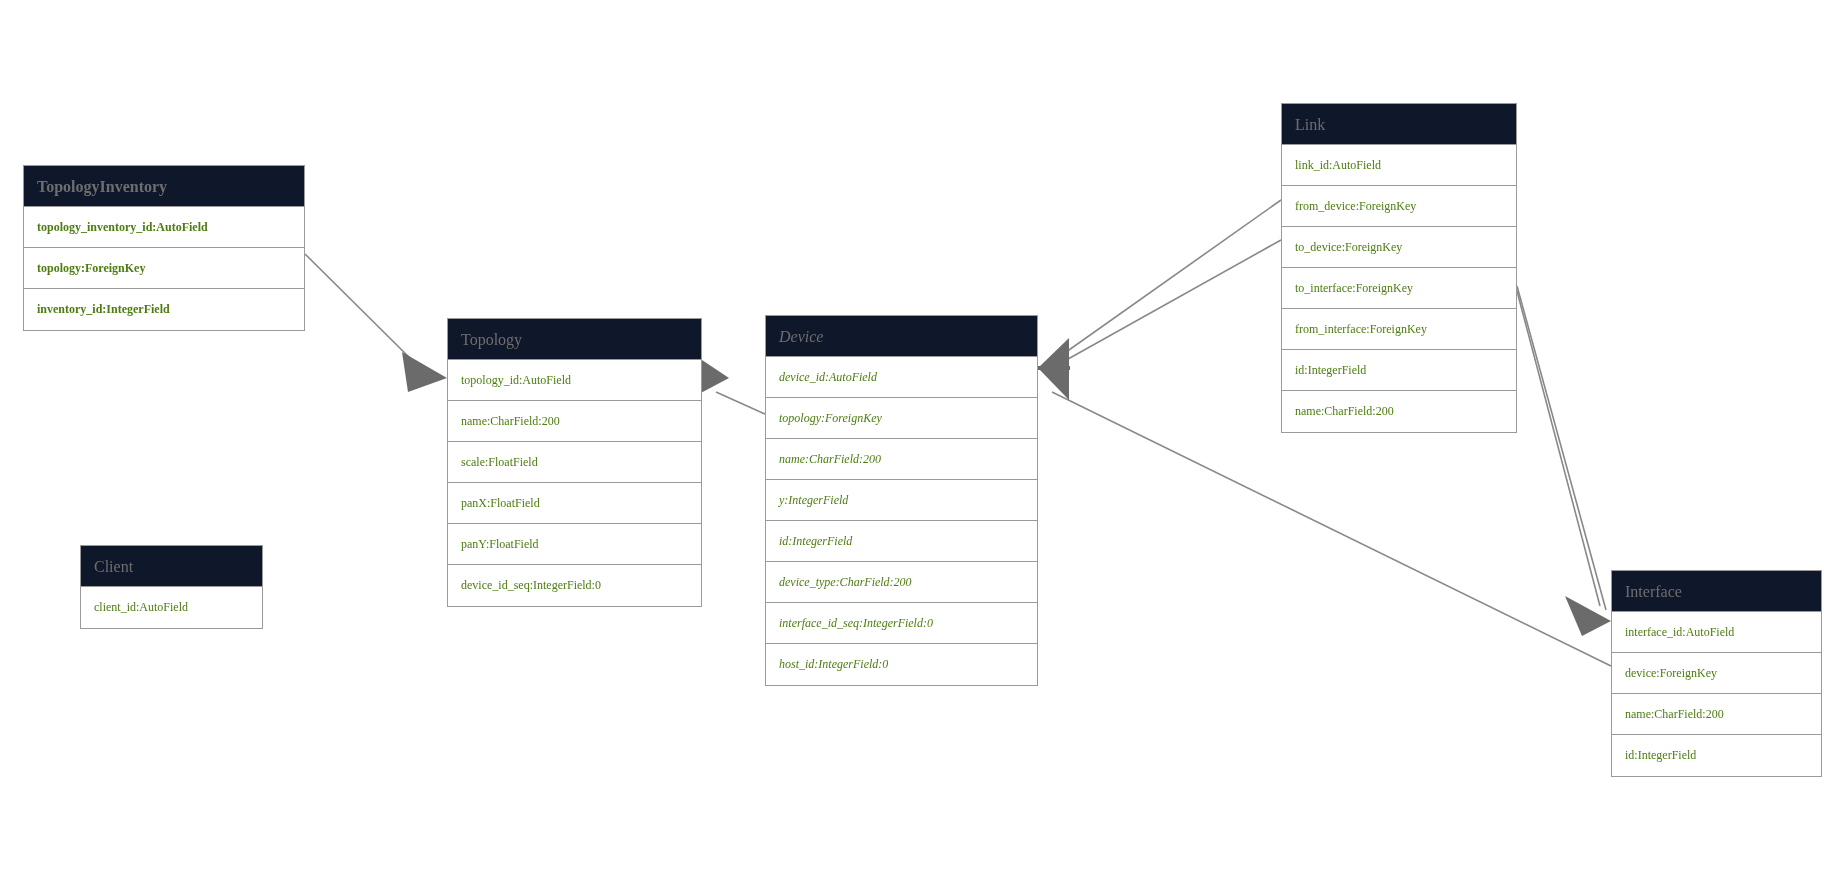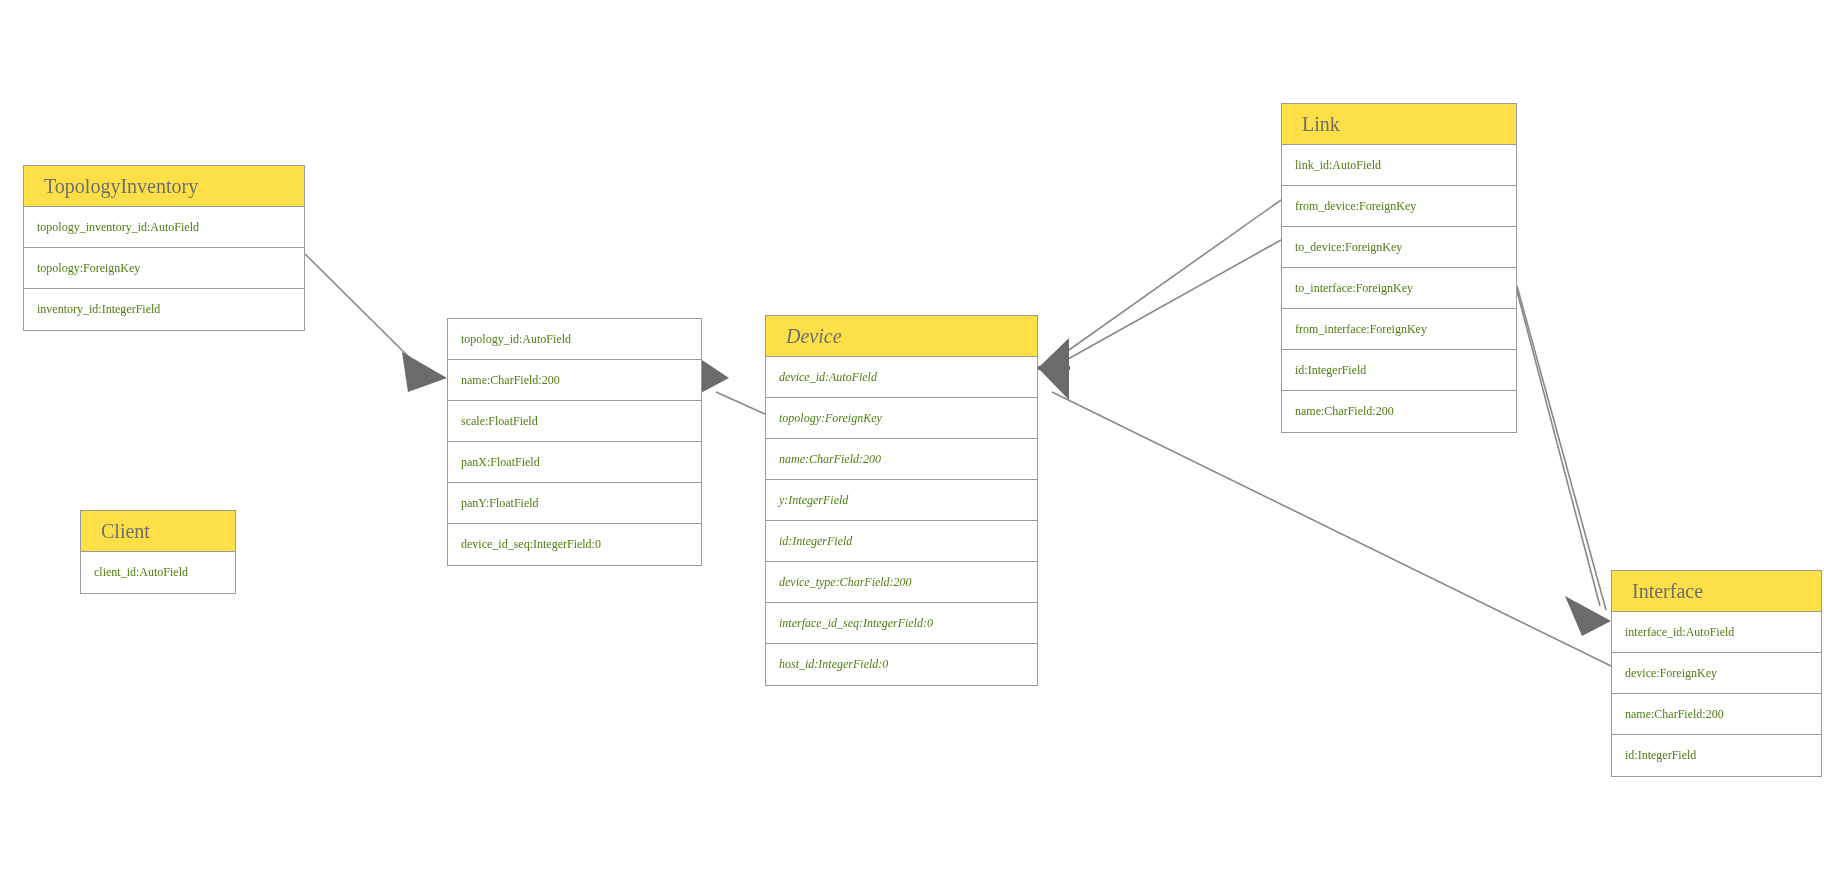--- a/index.html
+++ b/index.html
@@ -3,23 +3,23 @@
 <meta charset="utf-8">
 <style>
   html,body{margin:0;padding:0;}
   body{width:1824px;height:874px;background:#ffffff;
        font-family:"Liberation Serif","DejaVu Serif",serif;
        position:relative;overflow:hidden;}
   #canvas{position:absolute;left:0;top:0;width:1824px;height:874px;}
   #edges{position:absolute;left:0;top:0;width:1824px;height:874px;pointer-events:none;}
   .entity{position:absolute;box-sizing:border-box;
           border:1px solid #9a9a9a;background:#ffffff;}
-  .entity-header{box-sizing:border-box;background:#fde047;
+  .entity-header{box-sizing:border-box;background:#0f172a;
           border-bottom:1px solid #9a9a9a;height:41px;line-height:41px;
-          padding-left:20px;font-size:20px;color:#6e6e6e;
+          padding-left:13px;font-size:16px;color:#6e6e6e;
           white-space:nowrap;overflow:hidden;}
   .field-row{box-sizing:border-box;height:41px;line-height:41px;
           padding-left:13px;font-size:12px;color:#4d7c0f;
           border-bottom:1px solid #9a9a9a;white-space:nowrap;overflow:hidden;}
   .field-row:last-child{border-bottom:none;}
 </style>
 </head>
 <body>
 
 <div id="canvas">
@@ -49,27 +49,28 @@
 
       <polygon points="1038,368 1069,338 1069,368"></polygon>
       <polygon points="1038,368 1069,368 1069,400"></polygon>
       <rect x="1038" y="366" width="32" height="4"></rect>
 
       <polygon points="1611,621 1565,596 1582,636"></polygon>
     </g>
   </svg>
 
   <div id="entities">
-      <div class="entity" style="left: 23px; top: 165px; width: 282px;">
+      <div class="entity" style="left: 23px; top: 165px; width: 282px; font-weight: bold;">
         <div class="entity-header">TopologyInventory</div>
         <div class="field-row">topology_inventory_id:AutoField</div>
         <div class="field-row">topology:ForeignKey</div>
         <div class="field-row">inventory_id:IntegerField</div>
       </div>
       <div class="entity" style="left: 447px; top: 318px; width: 255px;">
+        <div class="entity-header">Topology</div>
         <div class="field-row">topology_id:AutoField</div>
         <div class="field-row">name:CharField:200</div>
         <div class="field-row">scale:FloatField</div>
         <div class="field-row">panX:FloatField</div>
         <div class="field-row">panY:FloatField</div>
         <div class="field-row">device_id_seq:IntegerField:0</div>
       </div>
       <div class="entity" style="left: 765px; top: 315px; width: 273px; font-style: italic;">
         <div class="entity-header">Device</div>
         <div class="field-row">device_id:AutoField</div>
@@ -91,19 +92,19 @@
         <div class="field-row">id:IntegerField</div>
         <div class="field-row">name:CharField:200</div>
       </div>
       <div class="entity" style="left: 1611px; top: 570px; width: 211px;">
         <div class="entity-header">Interface</div>
         <div class="field-row">interface_id:AutoField</div>
         <div class="field-row">device:ForeignKey</div>
         <div class="field-row">name:CharField:200</div>
         <div class="field-row">id:IntegerField</div>
       </div>
-      <div class="entity" style="left: 80px; top: 510px; width: 156px;">
+      <div class="entity" style="left: 80px; top: 545px; width: 183px;">
         <div class="entity-header">Client</div>
         <div class="field-row">client_id:AutoField</div>
       </div>
     </div>
 
 </div>
 
 </body></html>

